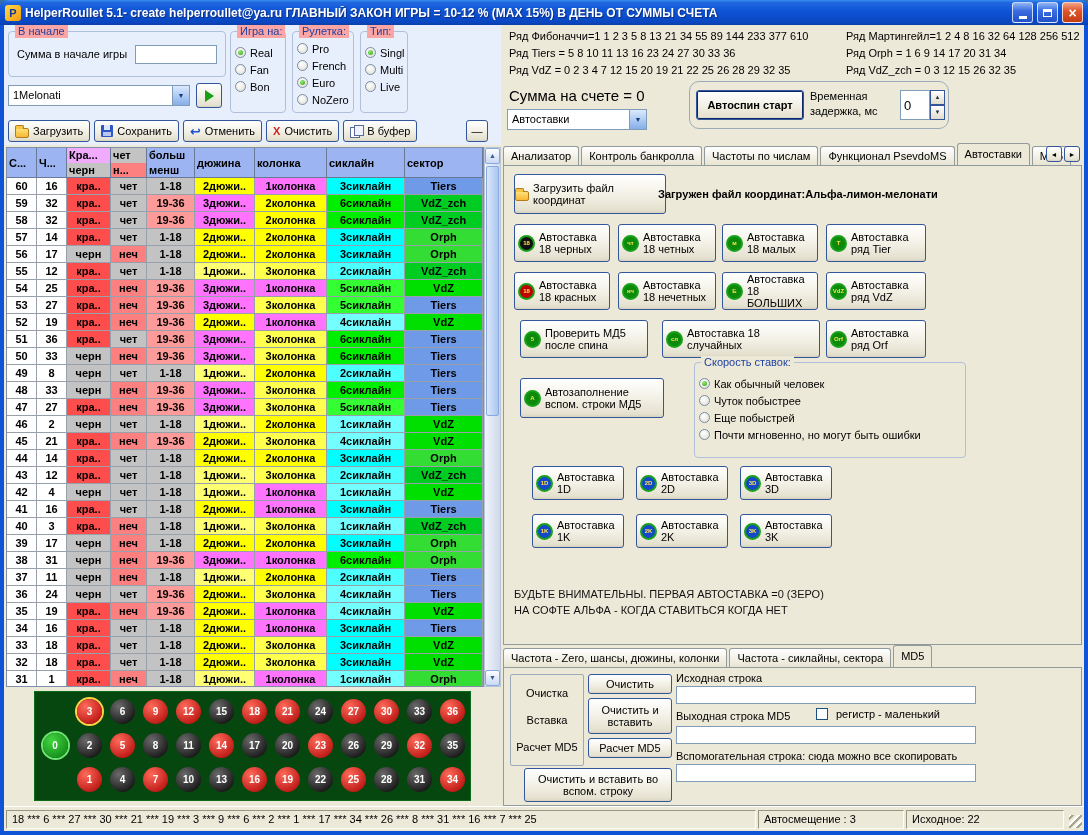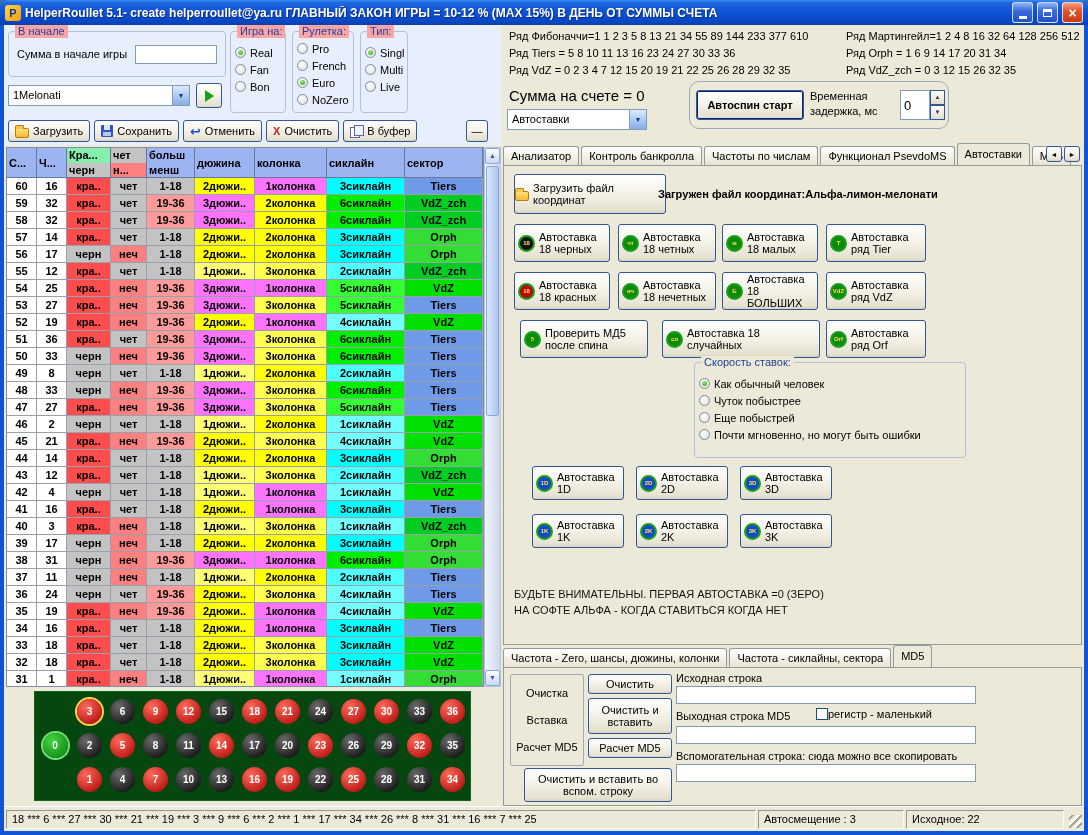--- a/index.html
+++ b/index.html
@@ -93,21 +93,21 @@
 #autofill-btn{position:absolute;left:16px;top:212px;width:144px;height:40px;justify-content:flex-start;padding:2px 3px;text-align:left;}
 #speed-gb{left:190px;top:196px;width:272px;height:96px;}
 #speed-gb .radios{padding-top:12px;}
 #warnings{position:absolute;left:10px;top:420px;font-size:11px;line-height:16px;color:#111;}
 #bottom-tabs{left:2px;top:622px;width:579px;height:20px;}
 #bottom-page{position:absolute;left:2px;top:642px;width:579px;height:139px;border:1px solid #919b9c;background:#ece9d8;}
 #action-panel{position:absolute;left:6px;top:6px;width:74px;height:92px;border:1px solid #9daabb;border-radius:2px;font-size:11px;text-align:center;display:flex;flex-direction:column;justify-content:space-around;padding:4px 0;}
 .md5-btn{position:absolute;left:84px;width:84px;}
 #in-col .lbl{position:absolute;white-space:nowrap;}
 .chk{width:12px;height:12px;border:1px solid #1c5180;background:#fff;display:inline-block;flex:none;}
-.chk-row{position:absolute;display:flex;align-items:center;gap:0;font-size:11px;}
+.chk-row{position:absolute;display:flex;align-items:center;gap:8px;font-size:11px;}
 
 #statusbar{position:absolute;left:0;top:781px;width:1080px;height:25px;background:#ece9d8;border-top:1px solid #fff;}
 .sbp{position:absolute;top:3px;height:19px;border:1px solid;border-color:#999683 #fffef6 #fffef6 #999683;font-size:11px;line-height:17px;padding:0 5px;white-space:nowrap;overflow:hidden;}
 #grip{position:absolute;right:2px;top:8px;width:13px;height:13px;background:repeating-linear-gradient(135deg,#fff 0 2px,#a8a48e 2px 4px,transparent 4px 6px);}
 .tline{white-space:nowrap;}
 </style>
 </head>
 <body>
 
 <div id="win">
@@ -224,21 +224,21 @@
 
     <div id="tablebox">
       <div class="thead" id="tbl-head">
           <div class="th">
             <div class="th-line">С...</div>
           </div>
           <div class="th">
             <div class="th-line">Ч...</div>
           </div>
           <div class="th">
-            <div class="th-line" style="background: #86efac;">Кра...</div>
+            <div class="th-line" style="background: #f0abfc;">Кра...</div>
             <div class="th-line" style="background: rgb(195, 195, 195);">черн</div>
           </div>
           <div class="th">
             <div class="th-line" style="background: rgb(195, 195, 195);">чет</div>
             <div class="th-line" style="background: rgb(253, 128, 128);">н...</div>
           </div>
           <div class="th">
             <div class="th-line">больш</div>
             <div class="th-line">менш</div>
           </div>
@@ -747,20 +747,24 @@
             <button class="xp-btn bet-btn" style="left: 132px; top: 348px; width: 92px; height: 34px;">
               <span class="bicon" style="background: rgb(19, 72, 200);">2K</span>
               <span class="bet-lbl">Автоставка 2K</span>
             </button>
             <button class="xp-btn bet-btn" style="left: 236px; top: 348px; width: 92px; height: 34px;">
               <span class="bicon" style="background: rgb(19, 72, 200);">3K</span>
               <span class="bet-lbl">Автоставка 3K</span>
             </button>
           </div>
 
+        <button class="xp-btn" id="autofill-btn">
+          <span class="bicon">А</span>
+          <span class="bet-lbl">Автозаполнение вспом. строки МД5</span>
+        </button>
 
         <div class="gb" id="speed-gb">
           <div class="gb-cap on-beige">Скорость ставок:</div>
           <div class="radios">
               <div class="radio-row">
                 <span class="radio on"></span>
                 <span class="rlbl">Как обычный человек</span>
               </div>
               <div class="radio-row">
                 <span class="radio"></span>

